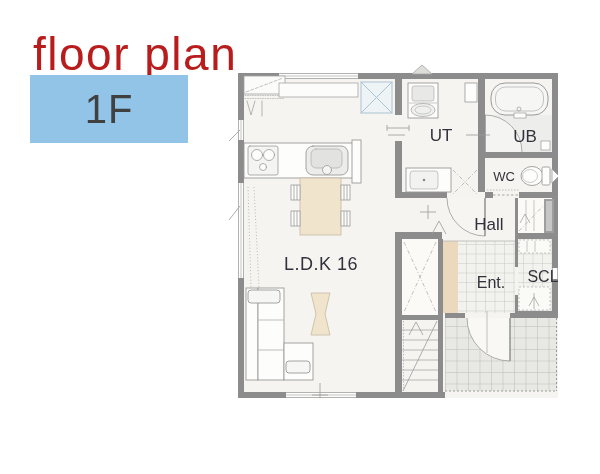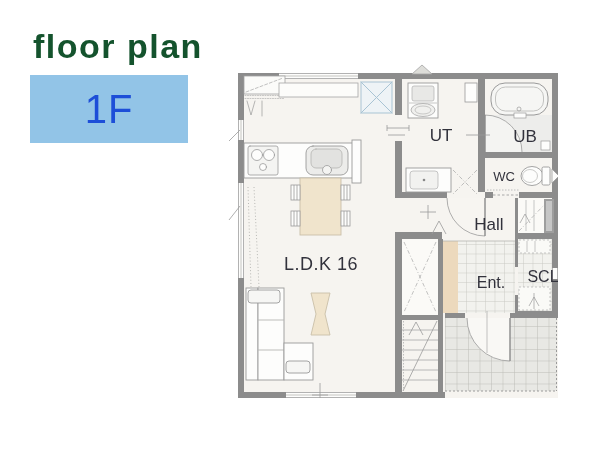--- a/index.html
+++ b/index.html
@@ -5,31 +5,31 @@
   html,body{margin:0;padding:0;}
   body{
     width:600px;height:474px;
     background:#ffffff;
     position:relative;
     overflow:hidden;
     font-family:"Liberation Sans", sans-serif;
   }
   .fp-title{
     position:absolute;left:33px;top:27px;
-    font-size:34px;font-weight:700;
-    color:#14532d;letter-spacing:1.5px;
+    font-size:46px;font-weight:400;
+    color:#b91c1c;letter-spacing:1.5px;
   }
   .floor-badge{
     position:absolute;left:30px;top:75px;
     width:158px;height:68px;
     background:#92c4e7;
     display:flex;align-items:center;justify-content:center;
   }
   .floor-badge span{
-    color:#1d4ed8;font-size:40px;font-weight:300;letter-spacing:1px;
+    color:#404040;font-size:40px;font-weight:300;letter-spacing:1px;
   }
   svg.plan{
     position:absolute;left:226px;top:63px;width:332px;height:335px;
   }
   svg text{
     font-family:"Liberation Sans", sans-serif;
     fill:#32323c;
   }
 </style>
 </head>

